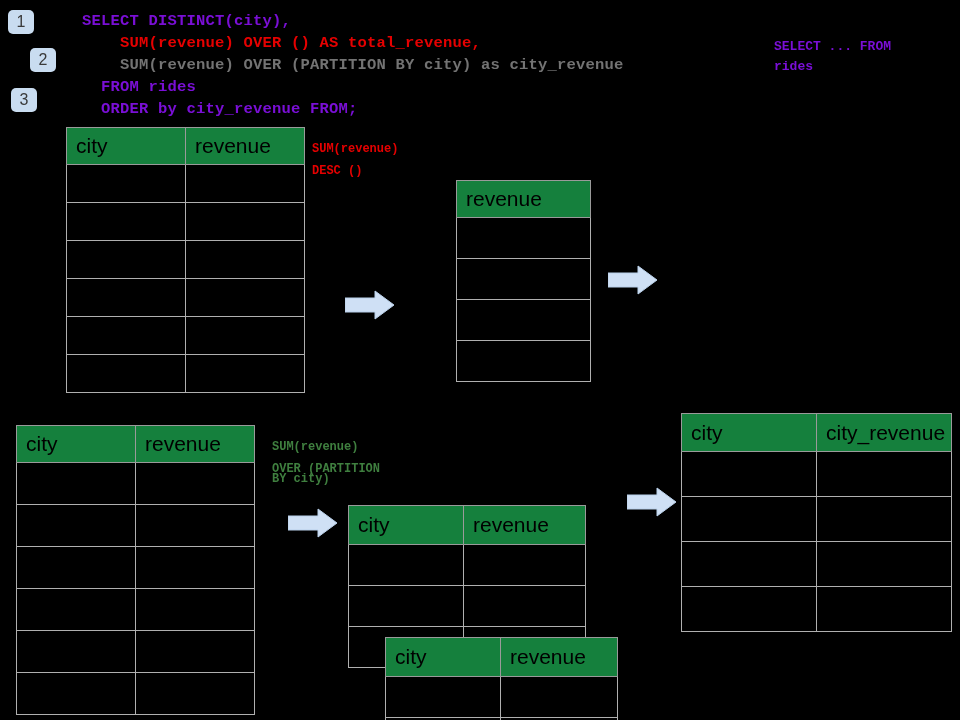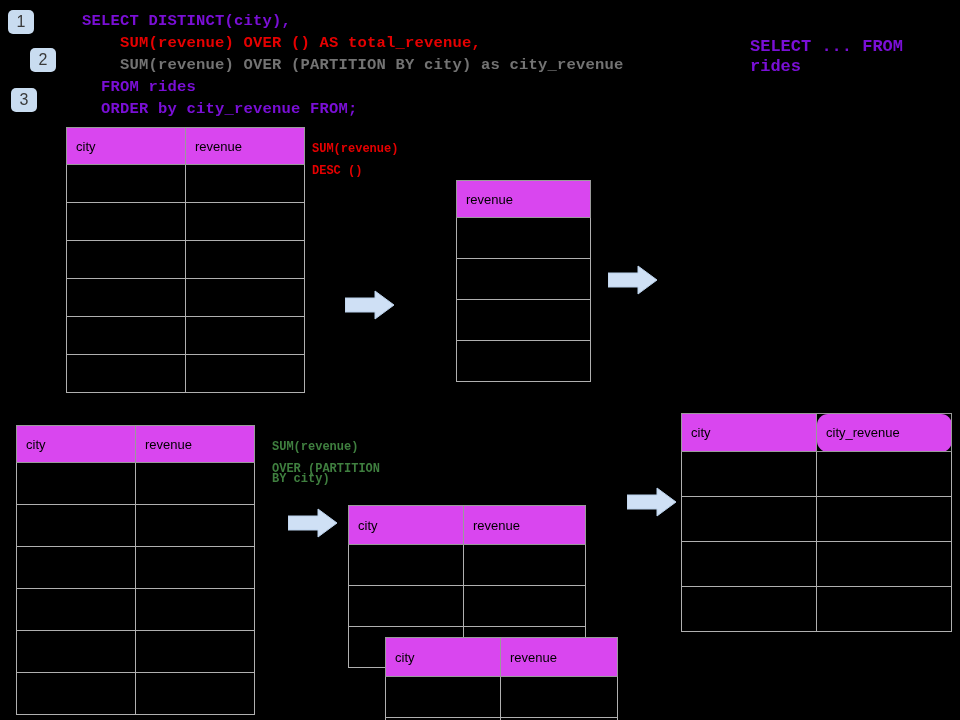--- a/index.html
+++ b/index.html
@@ -49,39 +49,39 @@
   .annot {
     position: absolute;
     font-family: "Liberation Mono", monospace;
     font-size: 12px;
     font-weight: bold;
     white-space: pre;
     line-height: 22px;
   }
   .annot-red   { color: #e60000; }
   .annot-green { color: #3f7f3f; }
-  .annot-purple{ color: #7a0fd6; font-size: 17px; line-height: 19px; }
+  .annot-purple{ color: #7a0fd6; font-size: 13px; line-height: 19px; margin-left: 24px; }
 
   
   .data-table {
     position: absolute;
     border-collapse: collapse;
     table-layout: fixed;
     background: #000000;
   }
   .data-table td {
     border: 1px solid #b0b0b0;
     background: #000000;
     padding: 0;
   }
   .data-table td.hdr {
-    background: #d946ef;
+    background: #15803d;
     color: #000000;
     font-family: "Liberation Sans", sans-serif;
-    font-size: 13px;
+    font-size: 21px;
     text-align: left;
     padding: 0 0 0 9px;
     border: 1px solid #9a9a9a;
   }
 
   
   .arrow {
     position: absolute;
   }
 </style>
@@ -270,21 +270,21 @@
   </svg>
 
   <table class="data-table" id="tbl-result" style="left:681px; top:413px; width:270px;">
     <colgroup>
         <col style="width:135px">
         <col style="width:135px">
       </colgroup>
     <tbody>
       <tr>
         <td class="hdr" style="height:37px;">city</td>
-        <td class="hdr" style="height:37px;border-radius:11px;">city_revenue</td>
+        <td class="hdr" style="height:37px;">city_revenue</td>
       </tr>
       <tr>
           <td style="height:44px;"></td>
           <td></td>
         </tr>
       <tr>
           <td style="height:44px;"></td>
           <td></td>
         </tr>
       <tr>

